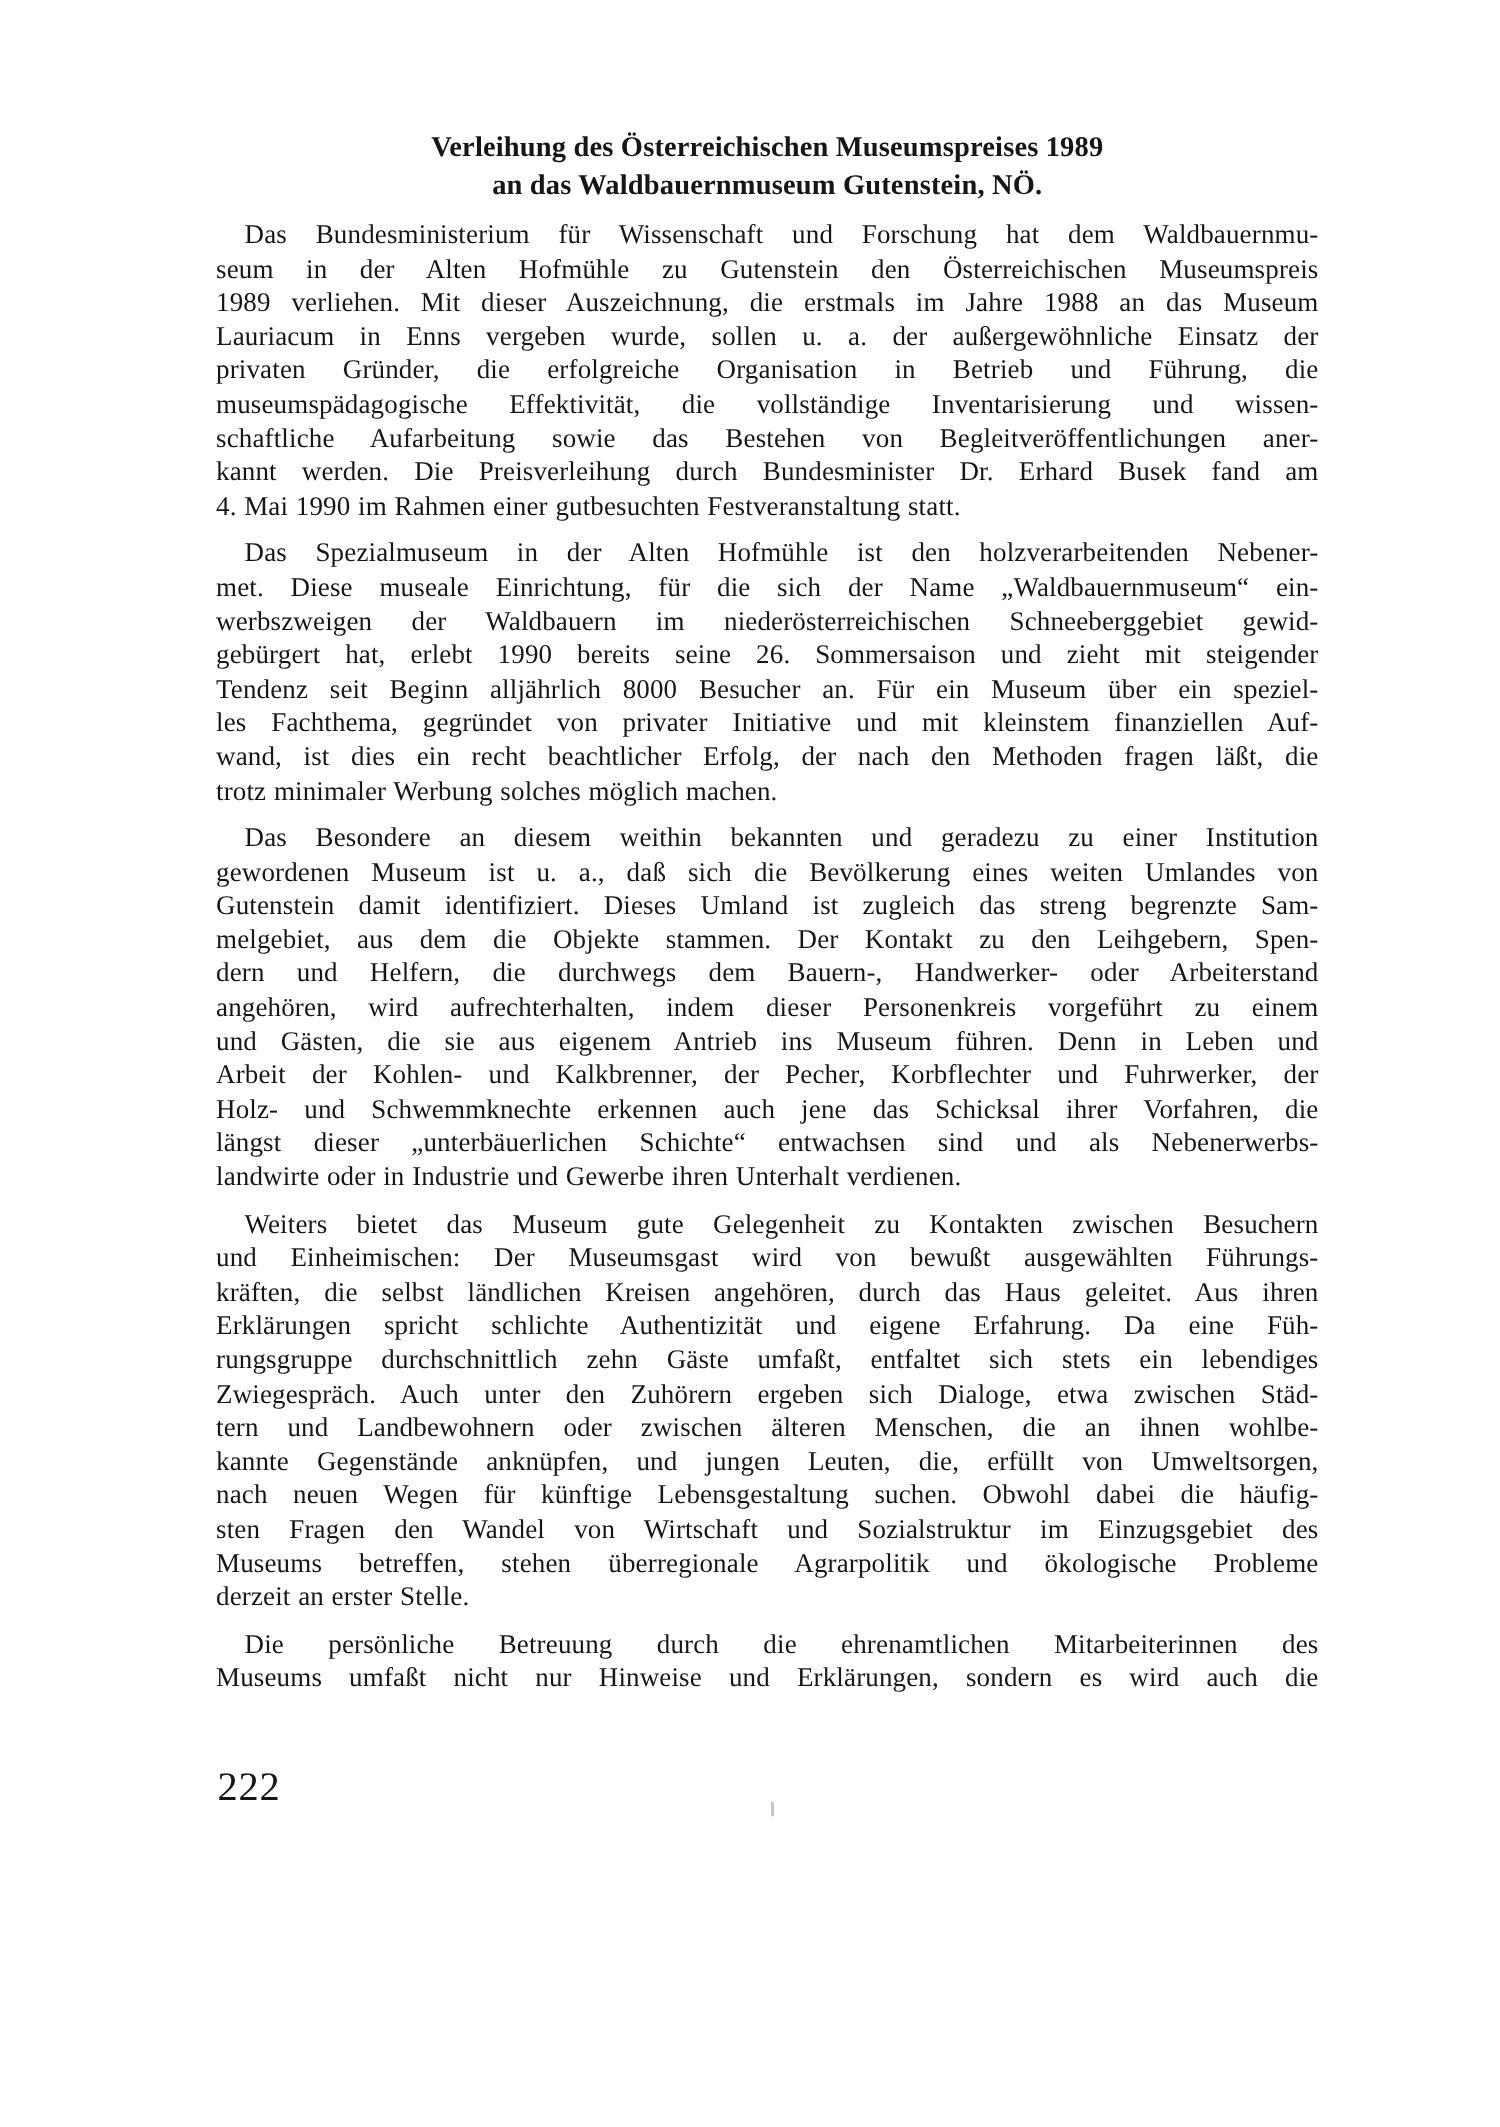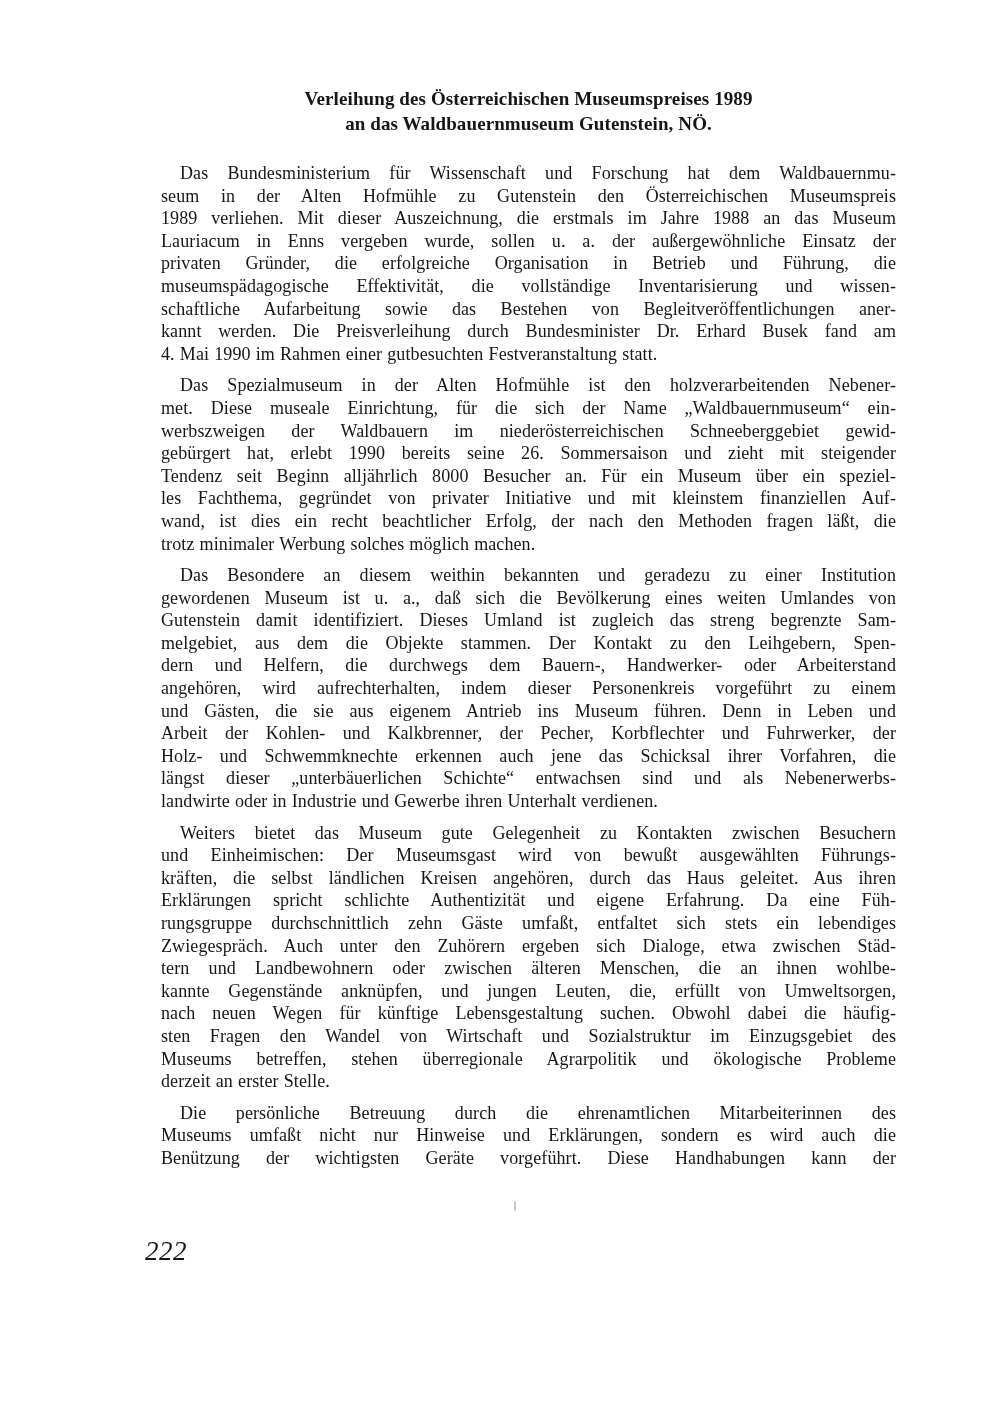--- a/index.html
+++ b/index.html
@@ -11,56 +11,55 @@
     position: relative;
     width: 1000px;
     height: 1418px;
     background: #ffffff;
     color: #161616;
     font-family: "Liberation Serif", "DejaVu Serif", serif;
     overflow: hidden;
   }
   .content {
     position: absolute;
-    left: 161px;
+    left: 144px;
     top: 86px;
     width: 735px;
   }
   .doc-title {
     text-align: center;
     font-weight: bold;
     font-size: 19px;
     line-height: 25px;
     letter-spacing: 0.1px;
   }
   .doc-body {
-    margin-top: 26px;
+    margin-top: 9px;
     font-size: 18px;
     line-height: 22.6px;
     letter-spacing: 0.1px;
     word-spacing: 0.5px;
   }
   .paragraph { margin: 0; }
   .paragraph + .paragraph { margin-top: 9px; }
   .line {
     text-align: justify;
     text-align-last: justify;
     white-space: normal;
     hyphens: none;
   }
   .line.indent { padding-left: 19px; }
   .line.last-left { text-align-last: left; }
   .page-number {
     position: absolute;
     left: 145px;
-    top: 1236px;
+    top: 1176px;
     font-size: 27px;
     line-height: 30px;
     letter-spacing: 0.5px;
-    font-style: italic;
   }
   .scan-artifact {
     position: absolute;
     left: 514px;
     top: 1201px;
     width: 2px;
     height: 10px;
     background: #c6c6c6;
     border-radius: 1px;
   }
@@ -119,19 +118,18 @@
           <div class="line">tern und Landbewohnern oder zwischen älteren Menschen, die an ihnen wohlbe-</div>
           <div class="line">kannte Gegenstände anknüpfen, und jungen Leuten, die, erfüllt von Umweltsorgen,</div>
           <div class="line">nach neuen Wegen für künftige Lebensgestaltung suchen. Obwohl dabei die häufig-</div>
           <div class="line">sten Fragen den Wandel von Wirtschaft und Sozialstruktur im Einzugsgebiet des</div>
           <div class="line">Museums betreffen, stehen überregionale Agrarpolitik und ökologische Probleme</div>
           <div class="line last-left">derzeit an erster Stelle.</div>
         </div>
         <div class="paragraph">
           <div class="line indent">Die persönliche Betreuung durch die ehrenamtlichen Mitarbeiterinnen des</div>
           <div class="line">Museums umfaßt nicht nur Hinweise und Erklärungen, sondern es wird auch die</div>
-          <div class="line">Benützung der wichtigsten Geräte vorgeführt. Diese Handhabungen kann der</div>
         </div>
       </div>
   </div>
   <div class="page-number">222</div>
   <div class="scan-artifact"></div>
 </div>
 
 </body></html>

